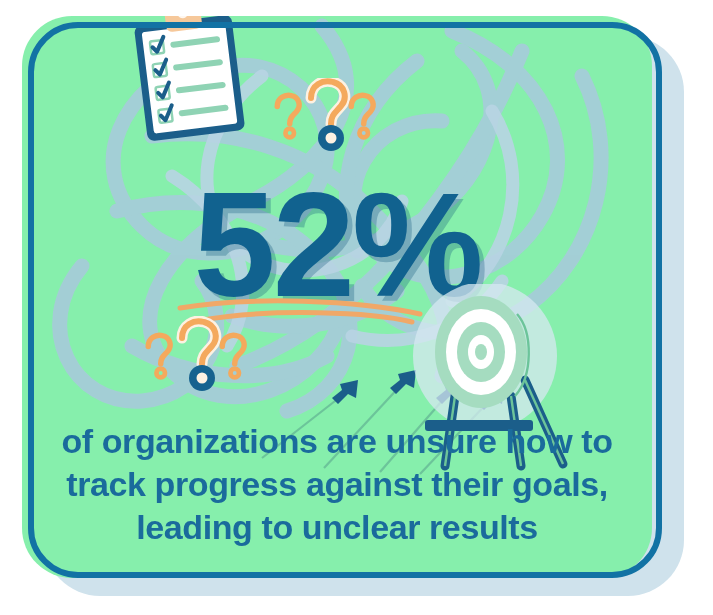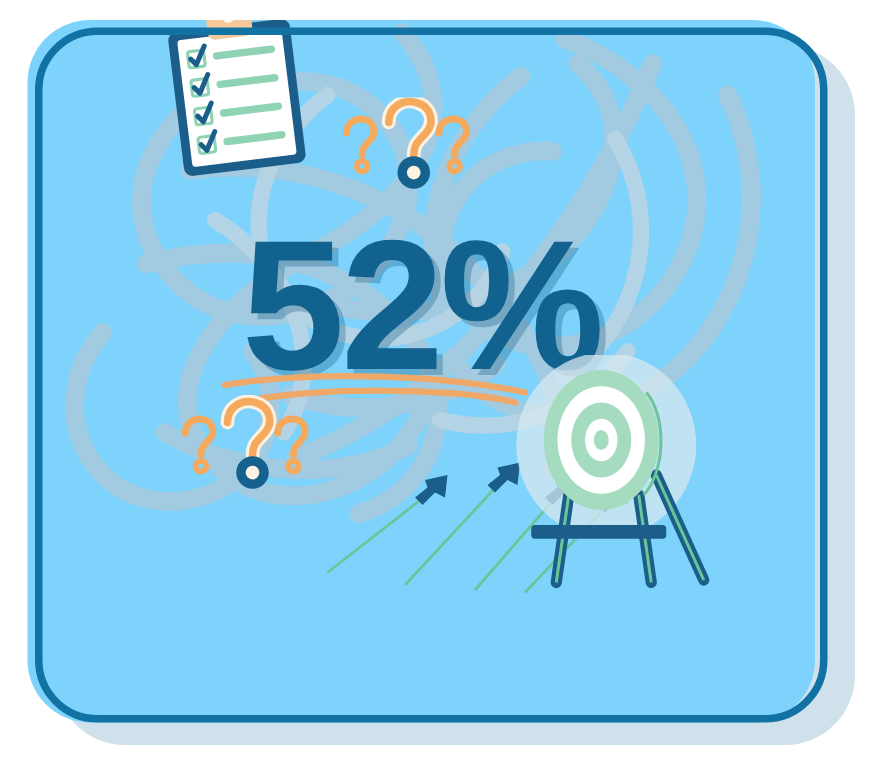--- a/index.html
+++ b/index.html
@@ -29,21 +29,21 @@
     background: #cfe2ec;
   }
   
   .card-body {
     position: absolute;
     left: 22px;
     top: 16px;
     width: 630px;
     height: 562px;
     border-radius: 50px;
-    background: #7dd3fc;
+    background: #86efac;
     overflow: hidden;
   }
   
   .card-outline {
     position: absolute;
     left: 28px;
     top: 22px;
     width: 634px;
     height: 556px;
     border-radius: 50px;
@@ -258,18 +258,23 @@
 
       <ellipse cx="74" cy="68" rx="46" ry="56" fill="#a5dcc0"></ellipse>
       <ellipse cx="74" cy="68" rx="35" ry="43" fill="#ffffff"></ellipse>
       <ellipse cx="74" cy="68" rx="24" ry="30" fill="#a5dcc0"></ellipse>
       <ellipse cx="74" cy="68" rx="13" ry="17" fill="#ffffff"></ellipse>
       <ellipse cx="74" cy="68" rx="6" ry="8" fill="#a5dcc0"></ellipse>
 
       <path d="M110,30 C 126,48 126,92 108,112" fill="none" stroke="#6cc49a" stroke-width="2.4"></path>
     </svg>
 
+    <div class="caption">
+      <span class="line">of organizations are unsure how to</span>
+      <span class="line">track progress against their goals,</span>
+      <span class="line">leading to unclear results</span>
+    </div>
 
   </div>
 
   <div class="card-outline"></div>
 
 </div>
 
 </body></html>

